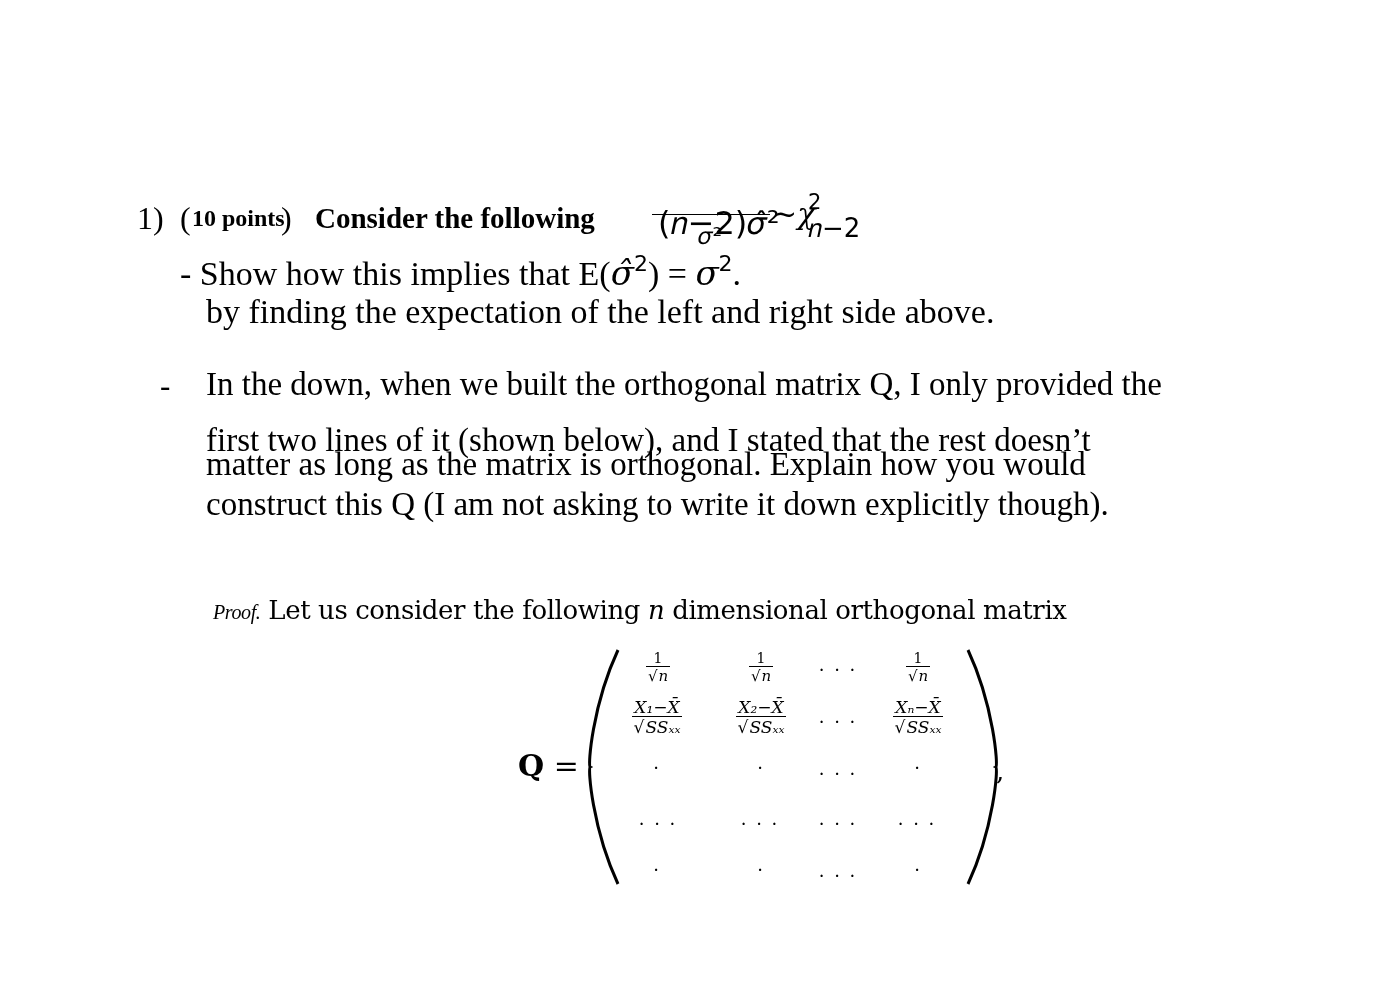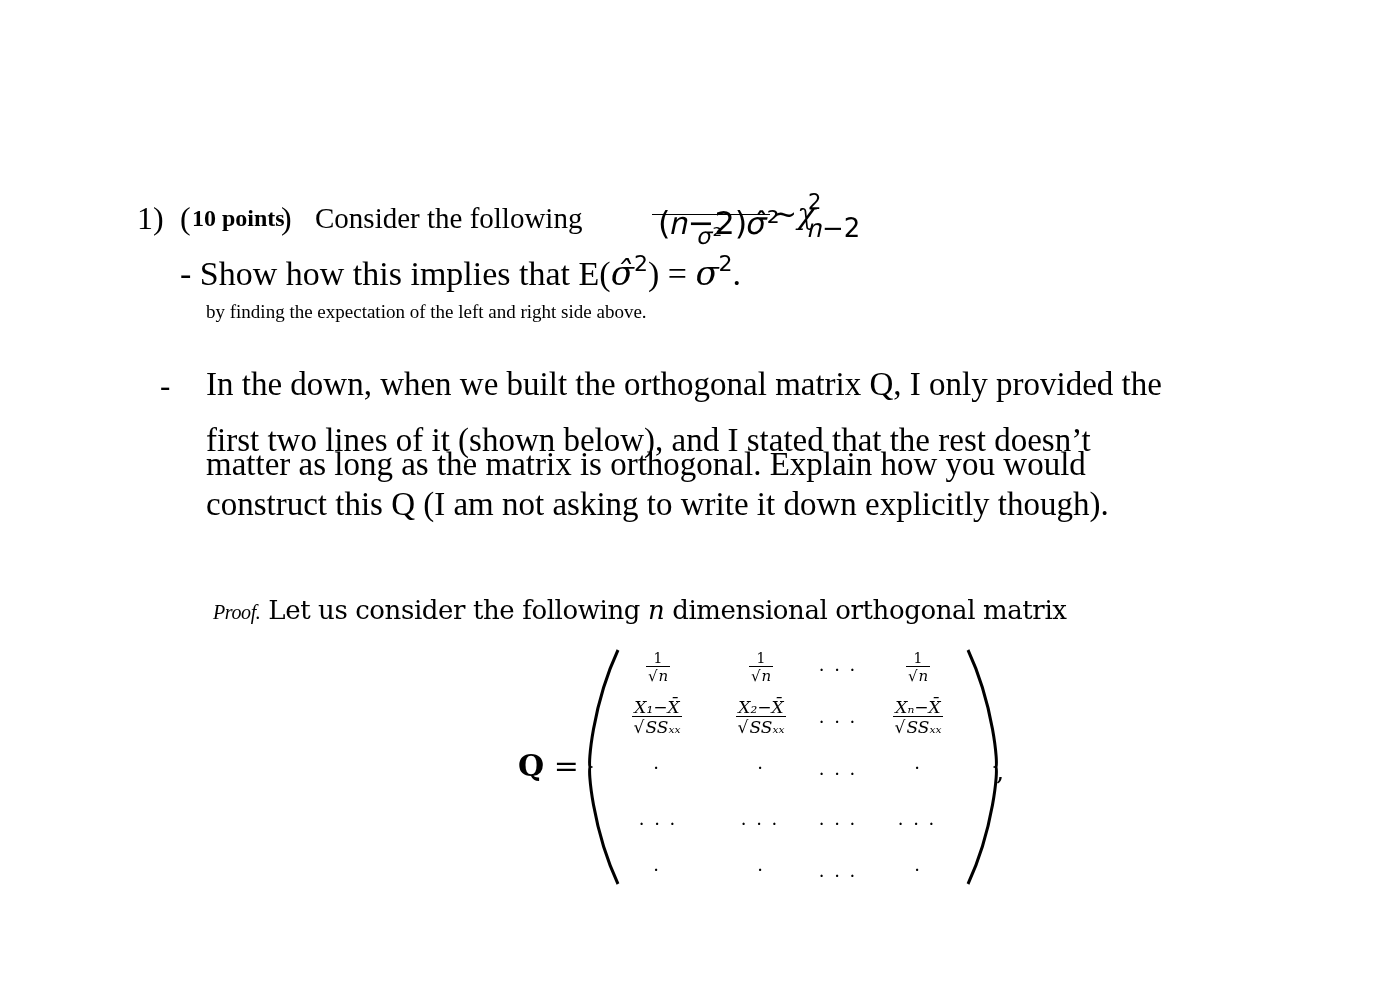--- a/index.html
+++ b/index.html
@@ -15,35 +15,35 @@
       color: #000;
       font-family: "Liberation Serif", serif;
     }
     .abs { position: absolute; white-space: nowrap; }
 
     
     .q-number { left: 137px; top: 198px; font-size: 32px; line-height: 40px; }
     .q-points-open { left: 180px; top: 198px; font-size: 32px; line-height: 40px; }
     .q-points { left: 192px; top: 205px; font-size: 24px; font-weight: bold; line-height: 26px; }
     .q-points-close { left: 281px; top: 198px; font-size: 32px; line-height: 40px; }
-    .q-consider { left: 315px; top: 200px; font-size: 29px; font-weight: normal; line-height: 36px; }
+    .q-consider { left: 315px; top: 200px; font-size: 29px; font-weight: bold; line-height: 36px; }
 
     .math-sans { font-family: "DejaVu Sans", sans-serif; font-style: normal; }
     .frac-num { left: 658px; top: 164px; font-size: 32px; line-height: 28px; margin-top: 45px; }
     .frac-bar { left: 652px; top: 214px; width: 118px; height: 0; border-top: 1.6px solid #000; }
     .frac-den { left: 698px; top: 222px; font-size: 24px; line-height: 28px; }
     .tilde-chi { left: 772px; top: 196px; font-size: 30px; line-height: 36px; font-style: italic; font-family: "DejaVu Serif", serif; }
     .chi-sup { left: 808px; top: 190px; font-size: 21px; line-height: 24px; font-family: "DejaVu Sans", sans-serif; }
     .chi-sub { left: 808px; top: 216px; font-size: 26px; line-height: 24px; font-family: "DejaVu Sans", sans-serif; }
 
     .show-line { left: 180px; top: 252px; font-size: 34px; line-height: 42px; }
     .show-line .mth { font-family: "DejaVu Serif", serif; font-style: italic; }
     .show-line sup { font-size: 22px; font-family: "DejaVu Sans", sans-serif; font-style: normal; vertical-align: 14px; line-height: 0; }
 
-    .by-line { left: 206px; top: 296px; font-size: 19px; line-height: 32px; }
+    .by-line { left: 206px; top: 296px; font-size: 34px; line-height: 32px; }
 
     
     .bullet-dash { left: 160px; top: 366px; font-size: 31px; line-height: 40px; }
     .para-line { left: 206px; font-size: 33px; line-height: 40px; }
     .pl1 { top: 364px; }
     .pl2 { top: 420px; }
     .pl3 { top: 444px; }
     .pl4 { top: 484px; }
 
     

